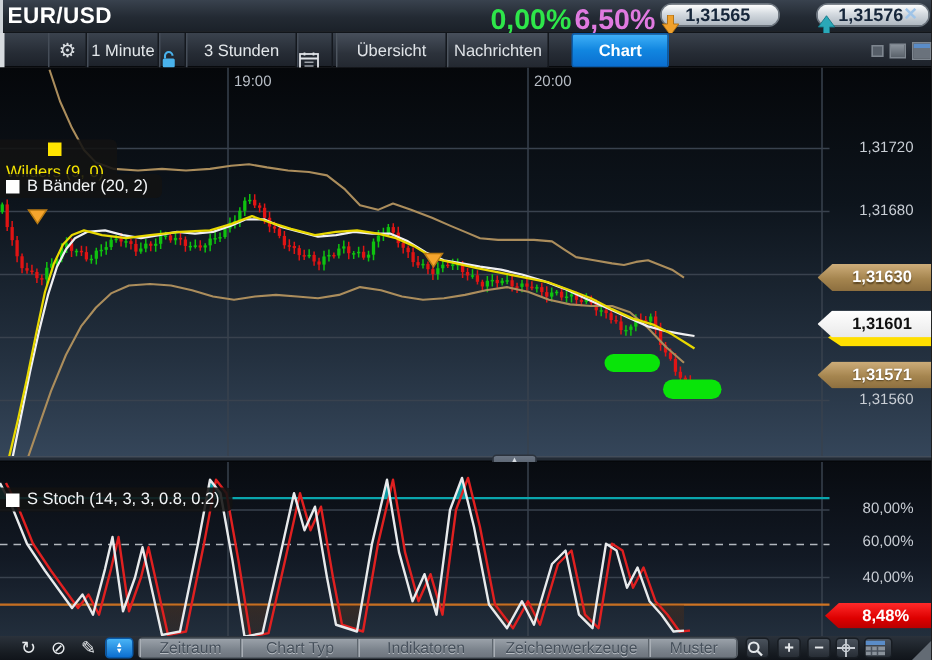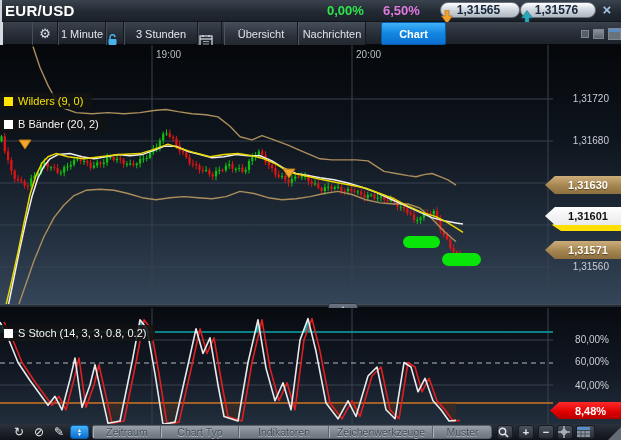--- a/index.html
+++ b/index.html
@@ -5,28 +5,28 @@
   html,body{margin:0;padding:0;background:#000;}
   *{box-sizing:border-box;}
   .screen{position:relative;width:621px;height:440px;overflow:hidden;
     font-family:"Liberation Sans",sans-serif;background:#404040;-webkit-font-smoothing:antialiased;}
 
   
   .topbar{position:absolute;left:0;top:0;width:621px;height:22px;
     background:linear-gradient(#39424e,#232a33 55%,#1b2129);border-bottom:1px solid #11151a;}
   .edgebar{position:absolute;left:0;top:0;width:2px;height:22px;background:#cfd4d9;}
   .symbol{position:absolute;left:5px;top:2px;font-size:15px;font-weight:bold;color:#ffffff;letter-spacing:.3px;}
-  .pct{position:absolute;top:3px;font-size:13px;font-weight:bold;}
+  .pct{position:absolute;top:3px;font-size:19px;font-weight:bold;}
   .pct.green{left:327px;color:#2ee64a;}
   .pct.magenta{left:383px;color:#e07ae0;}
   .quotebtn{position:absolute;top:2px;height:16px;border-radius:9px;
     background:linear-gradient(#ffffff,#d4dae0 45%,#aeb7c0);border:1px solid #6a737d;
     color:#16263a;font-size:12px;font-weight:bold;display:flex;align-items:center;justify-content:center;gap:3px;padding:0 8px;}
   .quotebtn.sell{left:440px;width:80px;}
-  .quotebtn.buy{left:520px;width:76px;text-align:right;}
+  .quotebtn.buy{left:544px;width:76px;text-align:right;}
   .closex{position:absolute;left:599px;top:2px;width:16px;height:16px;color:#9fc4e8;
     font-size:15px;font-weight:bold;text-align:center;line-height:16px;cursor:default;}
 
   
   .tb2{position:absolute;left:0;top:22px;width:621px;height:23px;
     background:linear-gradient(#3a424d,#262c35 60%,#1d222a);border-bottom:1px solid #07090c;}
   .tb2 .edgebar2{position:absolute;left:0;top:0;width:3px;height:23px;background:#d7dbdf;}
   .tb2btn{position:absolute;top:0;height:23px;display:flex;align-items:center;justify-content:center;
     color:#e3e7ea;font-size:11px;border-right:1px solid #14181e;border-left:1px solid #454d58;}
   .icon-glyph{color:#d9dde1;font-size:13px;line-height:1;}
@@ -460,21 +460,21 @@
       <polyline points="6,259.8 12,234.6 18,207.3 24,177.9 30,149.5 36,130.6 42,118.0 48,111.7 56,108.6 68,111.7 84,113.8 100,111.7 120,109.6 140,108.6 154,104.4 168,99.1 180,103.3 194,107.6 210,111.7 224,109.6 238,108.6 252,110.7 264,113.8 276,119.1 290,127.5 304,130.6 318,133.8 334,136.9 350,140.1 366,143.3 380,148.5 394,153.8 408,161.1 422,167.4 436,171.6 448,177.9 458,184.2 463,187.3" fill="none" stroke="#e8d800" stroke-width="1.5" stroke-linejoin="round"></polyline>
       <polygon points="19,95 31,95 25,104" fill="#f5a52d" stroke="#b97a12" stroke-width="1"></polygon>
       <polygon points="283,124 295,124 289,133" fill="#f5a52d" stroke="#b97a12" stroke-width="1"></polygon>
       <rect x="403" y="191" width="37" height="12" rx="6" fill="#09e409"></rect>
       <rect x="442" y="208" width="39" height="13" rx="6.5" fill="#09e409"></rect>
     </svg>
 
   <div class="time-label" style="left:156px;">19:00</div>
   <div class="time-label" style="left:356px;">20:00</div>
 
-  <div class="legend-box" style="top:93px;">
+  <div class="legend-box" style="top:93px;flex-direction:column;">
     <span class="swatch" style="background:#ffe400;"></span>
     <span style="color:#f5e400;">Wilders (9, 0)</span>
   </div>
   <div class="legend-box" style="top:116px;">
     <span class="swatch" style="background:#ffffff;"></span>
     <span style="color:#f2f4f6;">B Bänder (20, 2)</span>
   </div>
 
   <div class="axis-label" style="top:93px;margin-left:48px;">1,31720</div>
   <div class="axis-label" style="top:135px;">1,31680</div>

